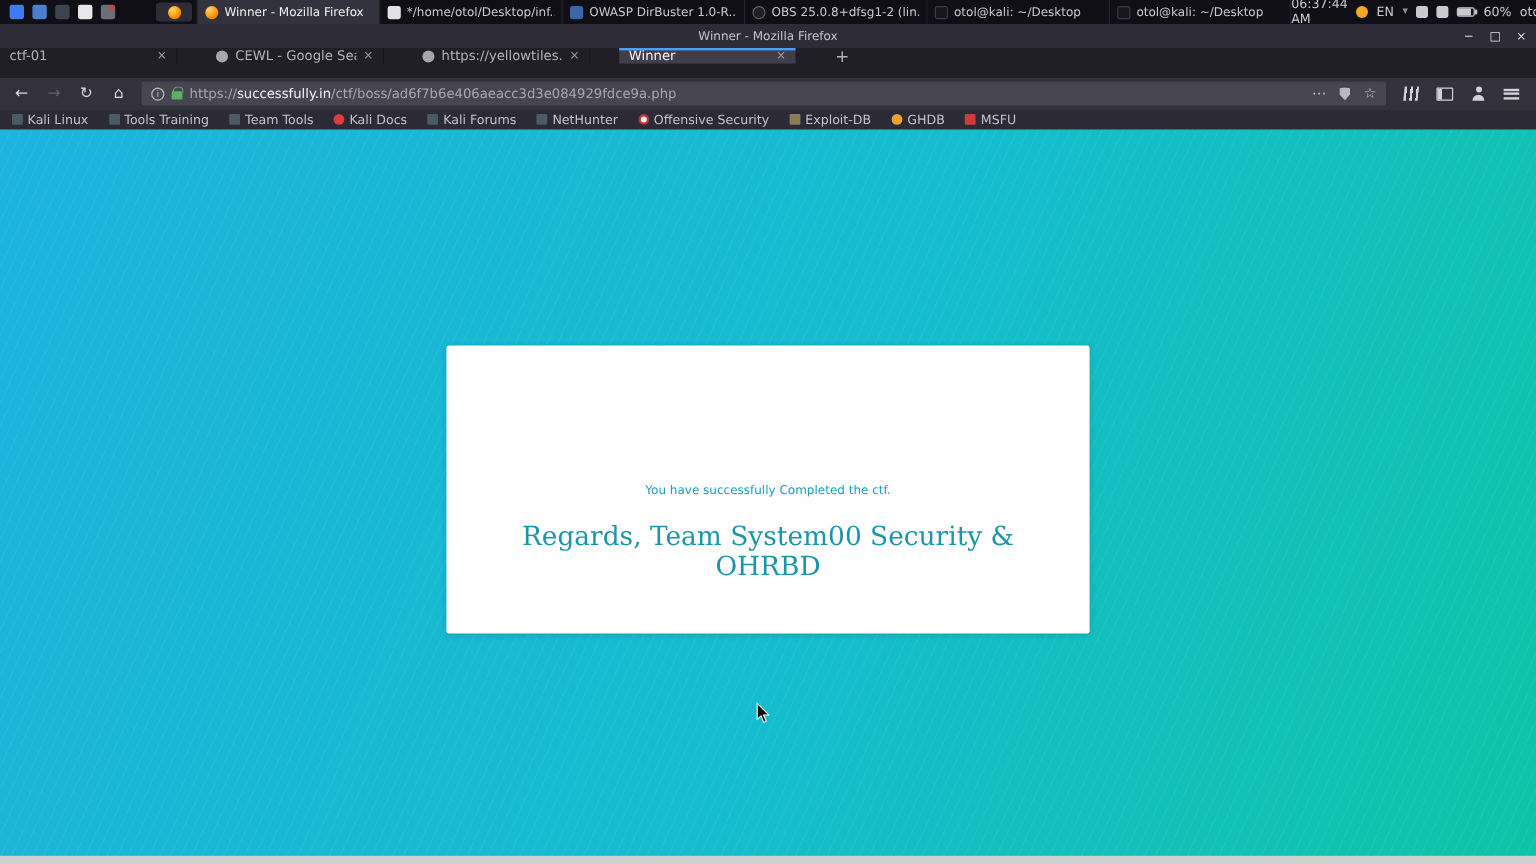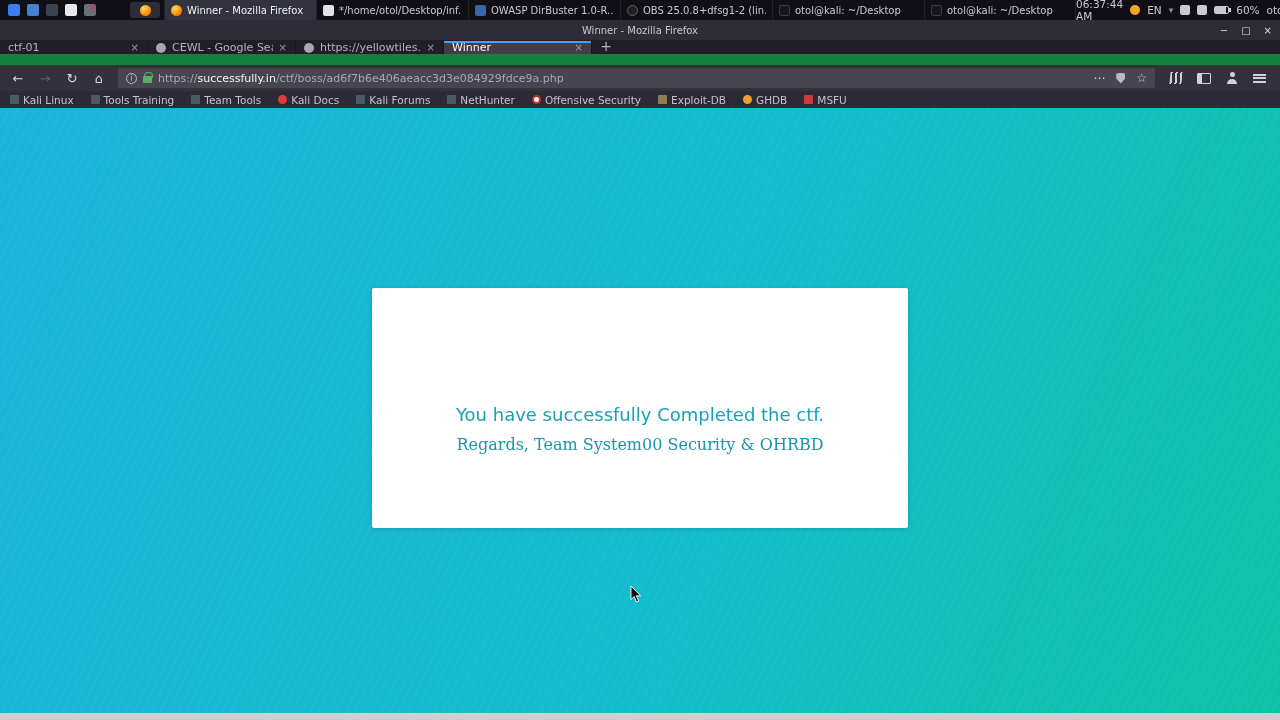--- a/index.html
+++ b/index.html
@@ -42,21 +42,21 @@
   .battery::after { content:""; position:absolute; right:-3px; top:1px; width:2px; height:4px; background:#c9c9d2; }
 
   
   .titlebar { position:absolute; top:20px; left:0; right:0; height:20px; background:#2e2d37;
               display:flex; align-items:center; justify-content:center; color:#c6c4ce; font-size:10px; }
   .win-controls { position:absolute; right:8px; top:0; height:100%; display:flex; align-items:center; gap:13px;
                   color:#dcdce2; font-size:10px; }
   .win-controls span { cursor:default; }
 
   
-  .tabbar { position:absolute; top:40px; left:0; right:0; height:14px; background:#201f28; display:flex; align-items:flex-end; }
+  .tabbar { position:absolute; top:40px; left:0; right:0; height:25px; background:#201f28; display:flex; align-items:flex-start;gap:24px; }
   .tab { width:148px; display:flex; align-items:center; gap:6px; padding:0 8px; font-size:11px;
          color:#b4b2bd; border-right:1px solid #17161d; position:relative; }
   .tab.active { background:#3f3e4a; color:#f5f5f7; }
   .tab.active::before { content:""; position:absolute; top:0; left:0; right:0; height:2px; background:var(--tab-accent,#4b9ffa); }
   .tab-label { flex:1; white-space:nowrap; overflow:hidden; }
   .tab-close { font-size:10px; color:#9c9aa6; }
   .favicon { width:10px; height:10px; border-radius:50%; background:#a7a6b0; flex:none; }
   .newtab { width:28px; display:flex; align-items:center; justify-content:center; color:#b4b2bd; font-size:14px; }
 
   
@@ -101,22 +101,22 @@
   .c-msfu { background:#cf3b3b; }
 
   
   .content { position:absolute; top:108px; bottom:7px; left:0; right:0;
              background:linear-gradient(112deg, var(--bg-start,#1cb3dc), var(--bg-mid,#14bdcd) 55%, var(--bg-end,#0dc3a6)); }
   .content::before { content:""; position:absolute; inset:0;
              background:repeating-linear-gradient(115deg, rgba(255,255,255,0.05) 0 1px, transparent 1px 8px); }
   .card { position:relative; width:536px; height:240px; margin:180px auto 0; background:#ffffff;
           border-radius:2px; text-align:center; padding:26px 20px 0; box-shadow:0 1px 5px rgba(0,40,60,0.18); }
   .card h1 { margin:0; font-size:30px; font-weight:bold; letter-spacing:1px; color:var(--heading-color,#1b9dd8); }
-  .card .msg { margin:90px 0 0; font-size:18px; color:var(--message-color,#1aa0b8); }
-  .card .sig { margin:10px 0 0; font-size:16px; font-family:"DejaVu Serif","Liberation Serif",serif;
+  .card .msg { margin:90px 0 0; font-size:10px; color:var(--message-color,#1aa0b8); }
+  .card .sig { margin:20px 0 0; font-size:22px; font-family:"DejaVu Serif","Liberation Serif",serif;
                color:var(--signature-color,#1b95a8); }
   .cursor { position:absolute; left:630px; top:477px; }
 
   .bottom-strip { position:absolute; bottom:0; left:0; right:0; height:7px; background:#cfcfcf; }
 </style>
 </head>
 <body>
 
 <div class="screen">
 

